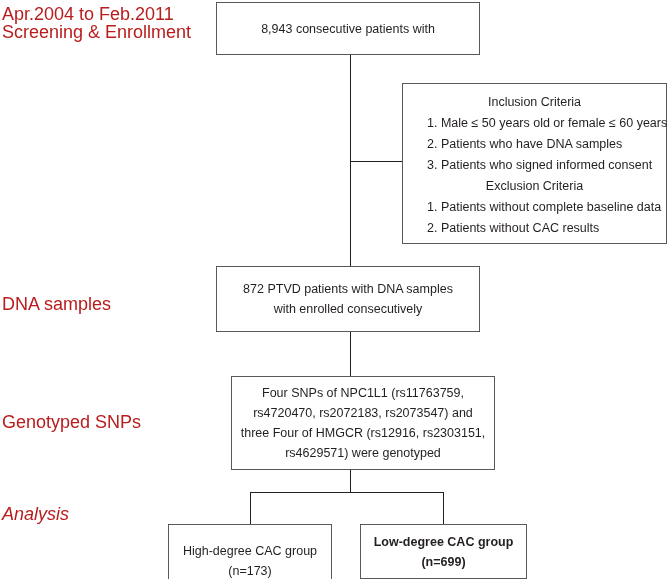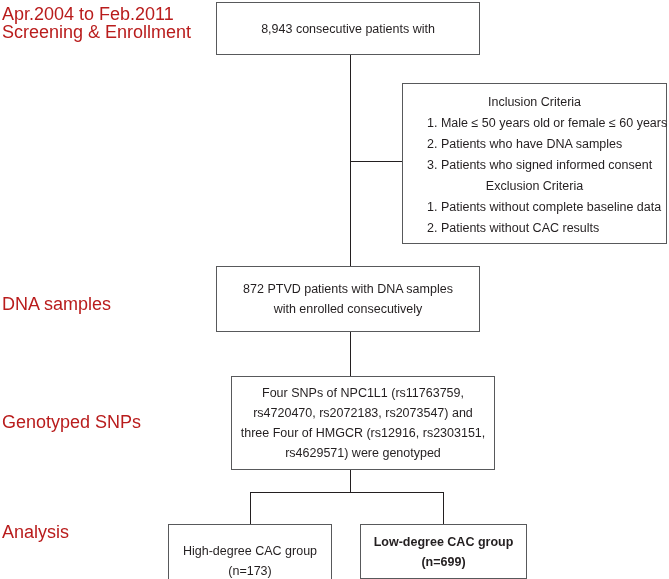--- a/index.html
+++ b/index.html
@@ -86,21 +86,21 @@
 <div id="canvas">
 
   <div class="stage-label" style="top:5px;">Apr.2004 to Feb.2011
 Screening &amp; Enrollment</div>
 
 
   <div class="stage-label" style="top:283px;margin-top:12px;">DNA samples</div>
 
   <div class="stage-label" style="top:413px;">Genotyped SNPs</div>
 
-  <div class="stage-label" style="top:523px;">Analysis</div>
+  <div class="stage-label" style="top:505px;font-style:italic;">Analysis</div>
 
   <div class="vline" style="left:350px; top:55px; height:211px;"></div>
 
   <div class="hline" style="left:350px; top:161px; width:53px;"></div>
 
   <div class="vline" style="left:350px; top:320px; height:56px;"></div>
 
   <div class="vline" style="left:350px; top:470px; height:22px;"></div>
   <div class="hline" style="left:250px; top:492px; width:194px;"></div>
   <div class="vline" style="left:250px; top:492px; height:32px;"></div>

